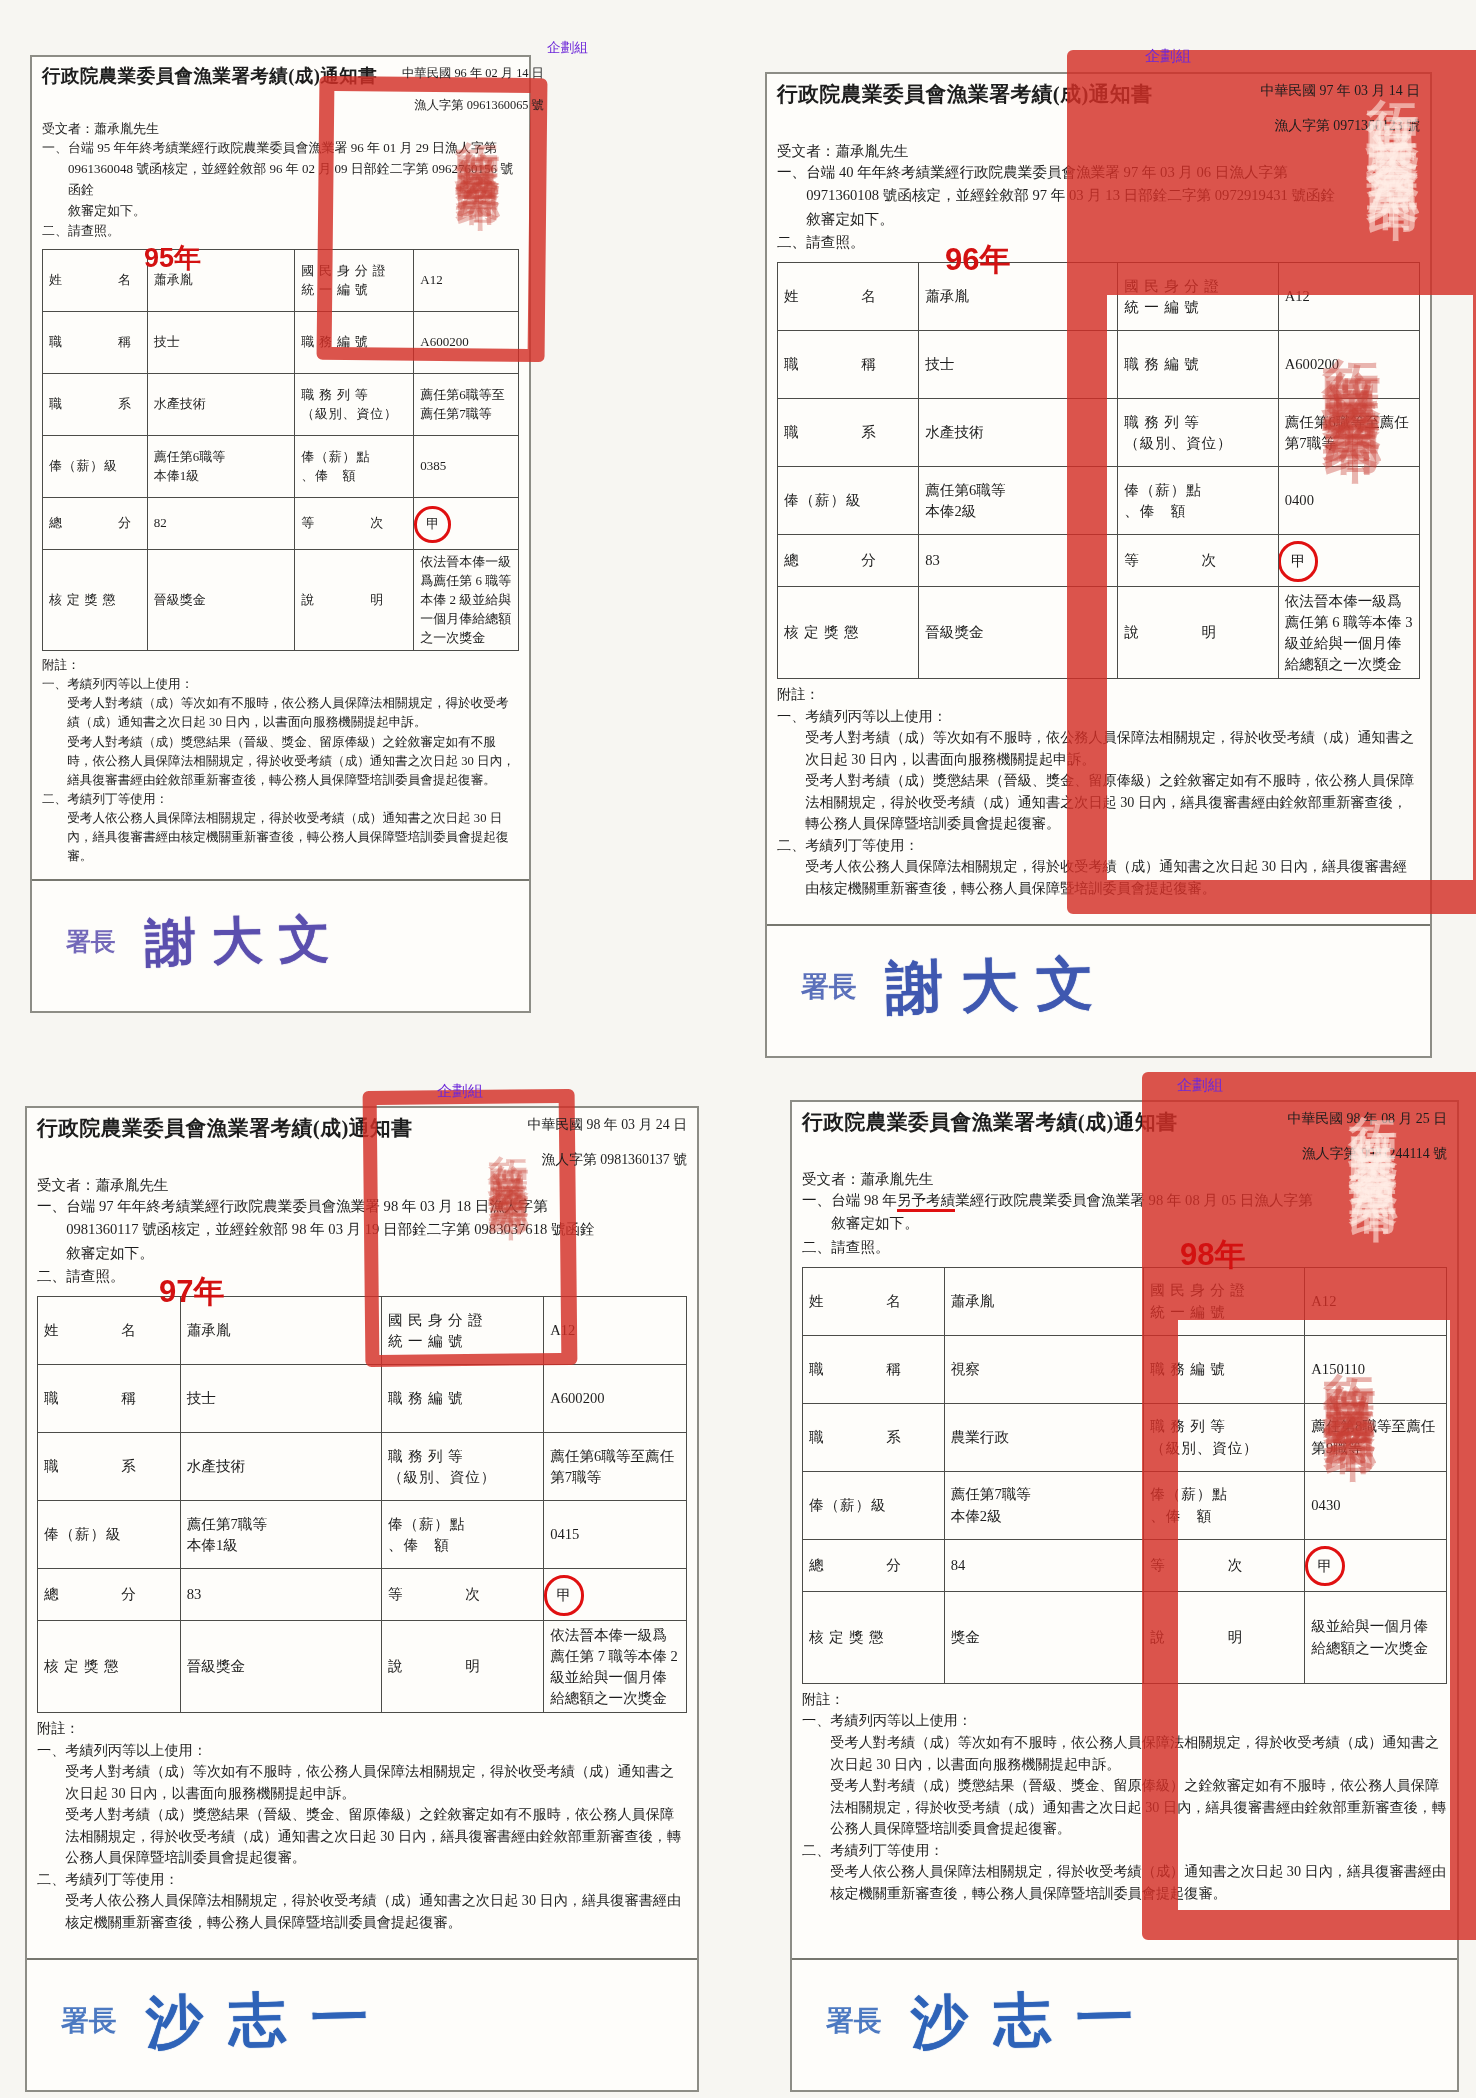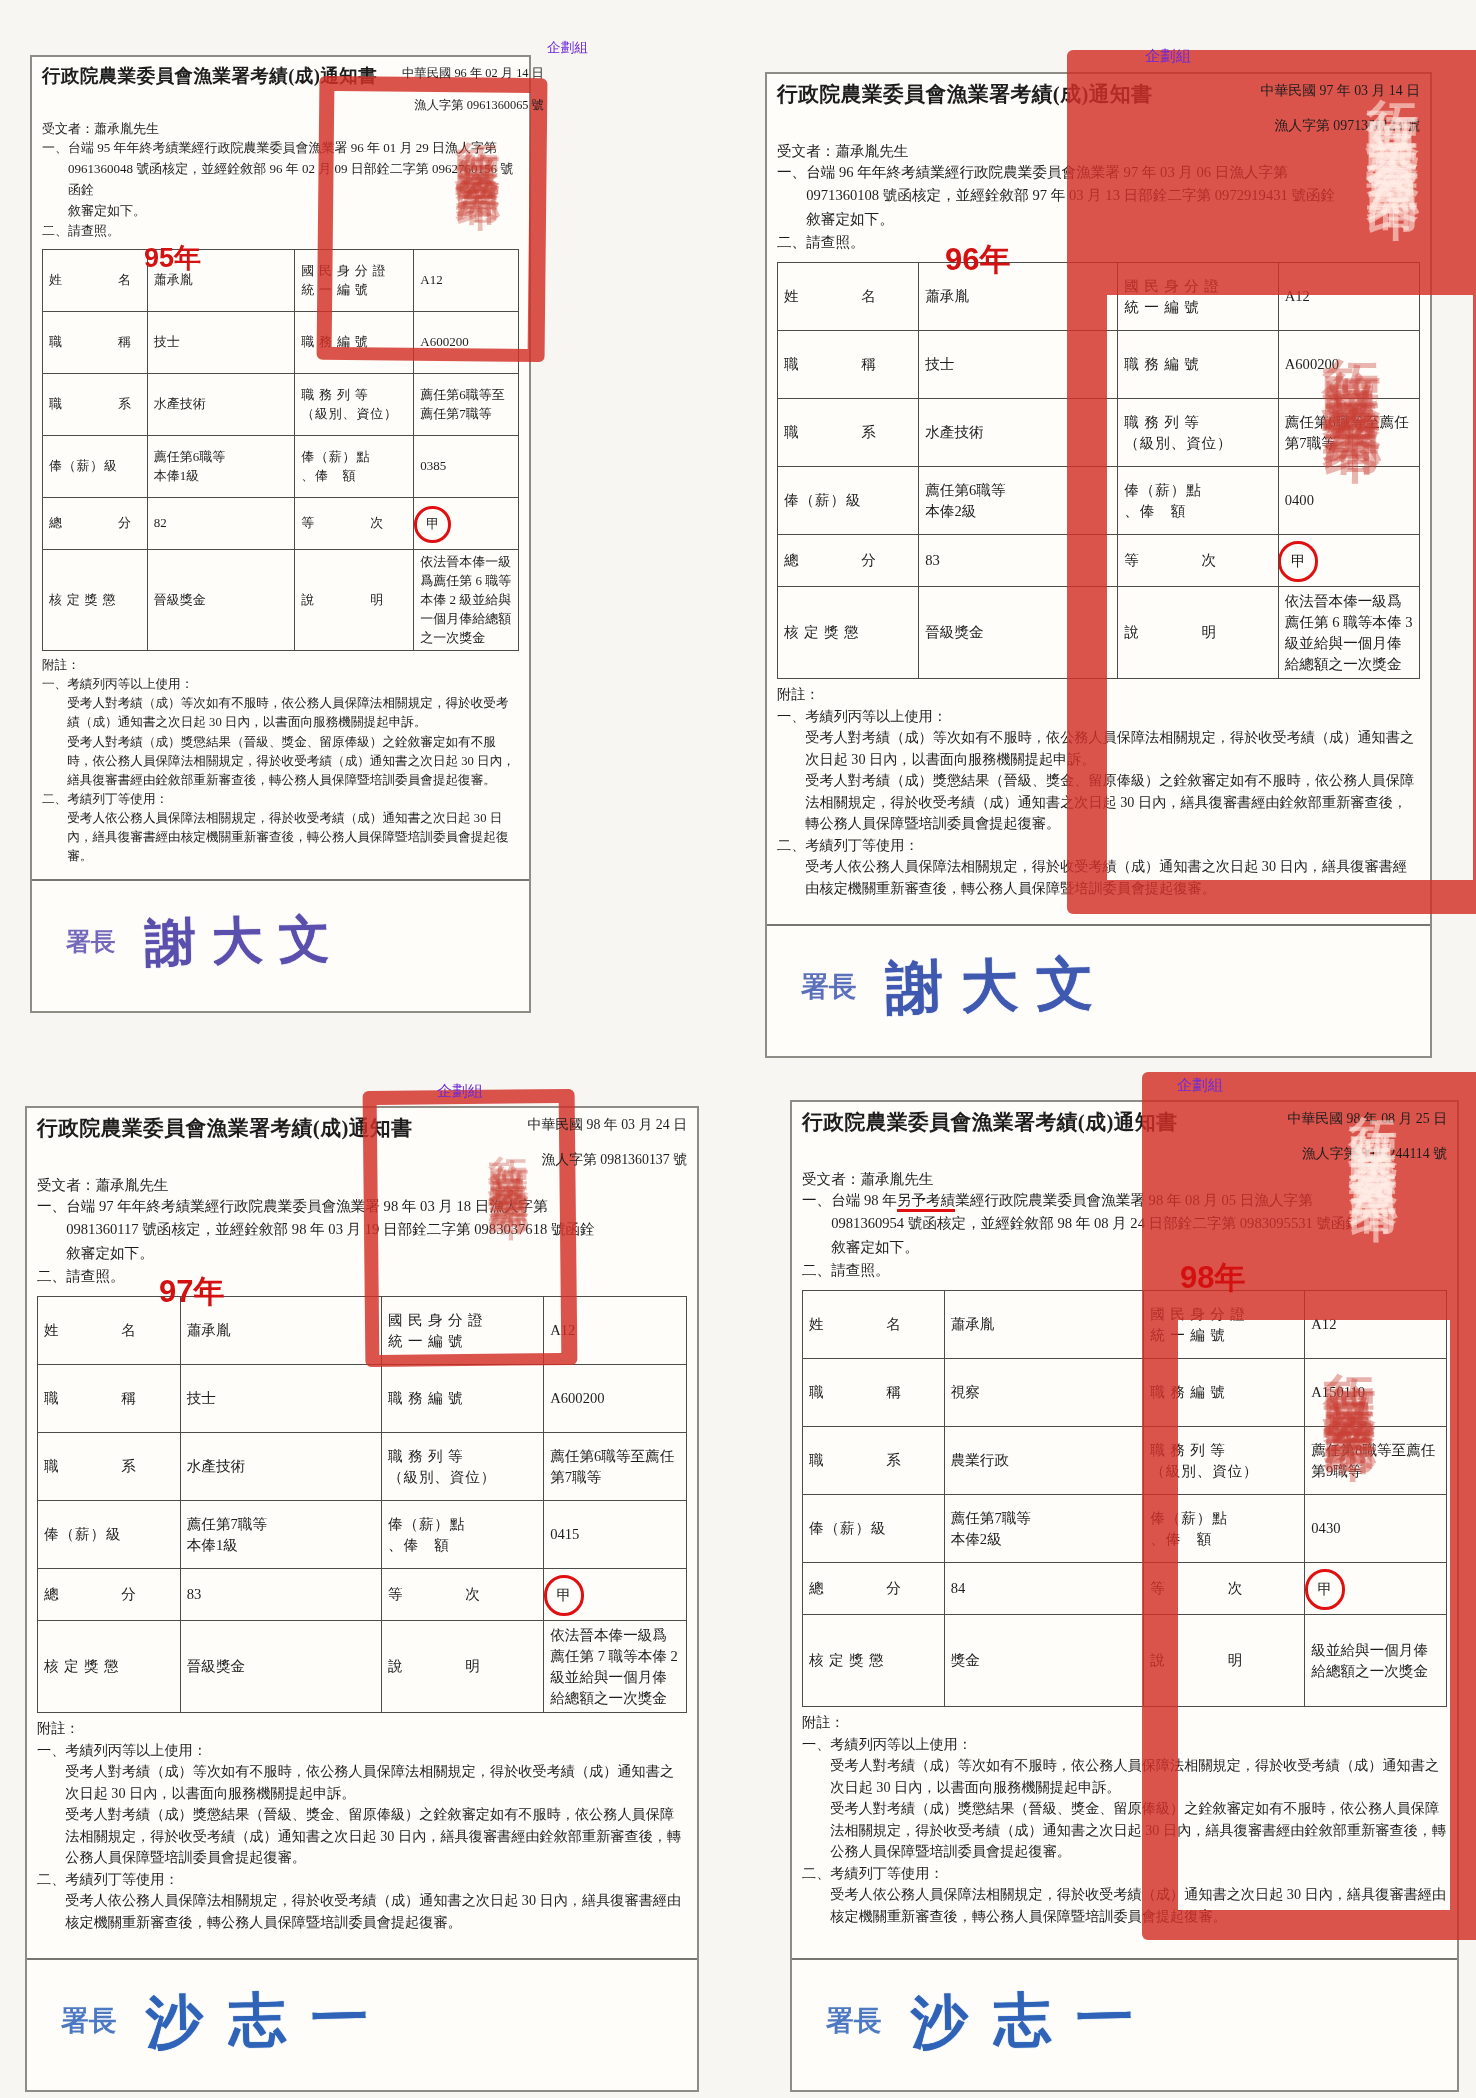--- a/index.html
+++ b/index.html
@@ -174,21 +174,21 @@
     <div class="org">企劃組</div>
     <header class="head">
       <h1 class="title">行政院農業委員會漁業署考績(成)通知書</h1>
       <div class="dateblock">
         <div>中華民國 97 年 03 月 14 日</div>
         <div class="refline">漁人字第 0971360123 號</div>
       </div>
     </header>
     <div class="recipient">受文者：蕭承胤先生</div>
     <div class="para">
-      <span>一、台端 96 年</span><span class="mark">年終考績</span><span>業經行政院農業委員會漁業署 97 年 03 月 06 日漁人字第</span>
+      <span>一、台端 40 年</span><span class="mark">年終考績</span><span>業經行政院農業委員會漁業署 97 年 03 月 06 日漁人字第</span>
       <span class="cont">0971360108 號函核定，並經銓敘部 97 年 03 月 13 日部銓二字第 0972919431 號函銓</span>
       <span class="cont">敘審定如下。</span>
     </div>
     <div class="para2row">
       <span>二、請查照。</span>
       <span class="yearnote">96年</span>
     </div>
     <table class="tb">
       <colgroup>
           <col style="width:22%">
@@ -346,21 +346,20 @@
     <header class="head">
       <h1 class="title">行政院農業委員會漁業署考績(成)通知書</h1>
       <div class="dateblock">
         <div>中華民國 98 年 08 月 25 日</div>
         <div class="refline">漁人字第 0981244114 號</div>
       </div>
     </header>
     <div class="recipient">受文者：蕭承胤先生</div>
     <div class="para">
       <span>一、台端 98 年</span><span class="mark redline">另予考績</span><span>業經行政院農業委員會漁業署 98 年 08 月 05 日漁人字第</span>
-      <span class="cont">0981360954 號函核定，並經銓敘部 98 年 08 月 24 日部銓二字第 0983095531 號函銓</span>
       <span class="cont">敘審定如下。</span>
     </div>
     <div class="para2row">
       <span>二、請查照。</span>
       <span class="yearnote">98年</span>
     </div>
     <table class="tb">
       <colgroup>
           <col style="width:22%">
           <col style="width:31%">

